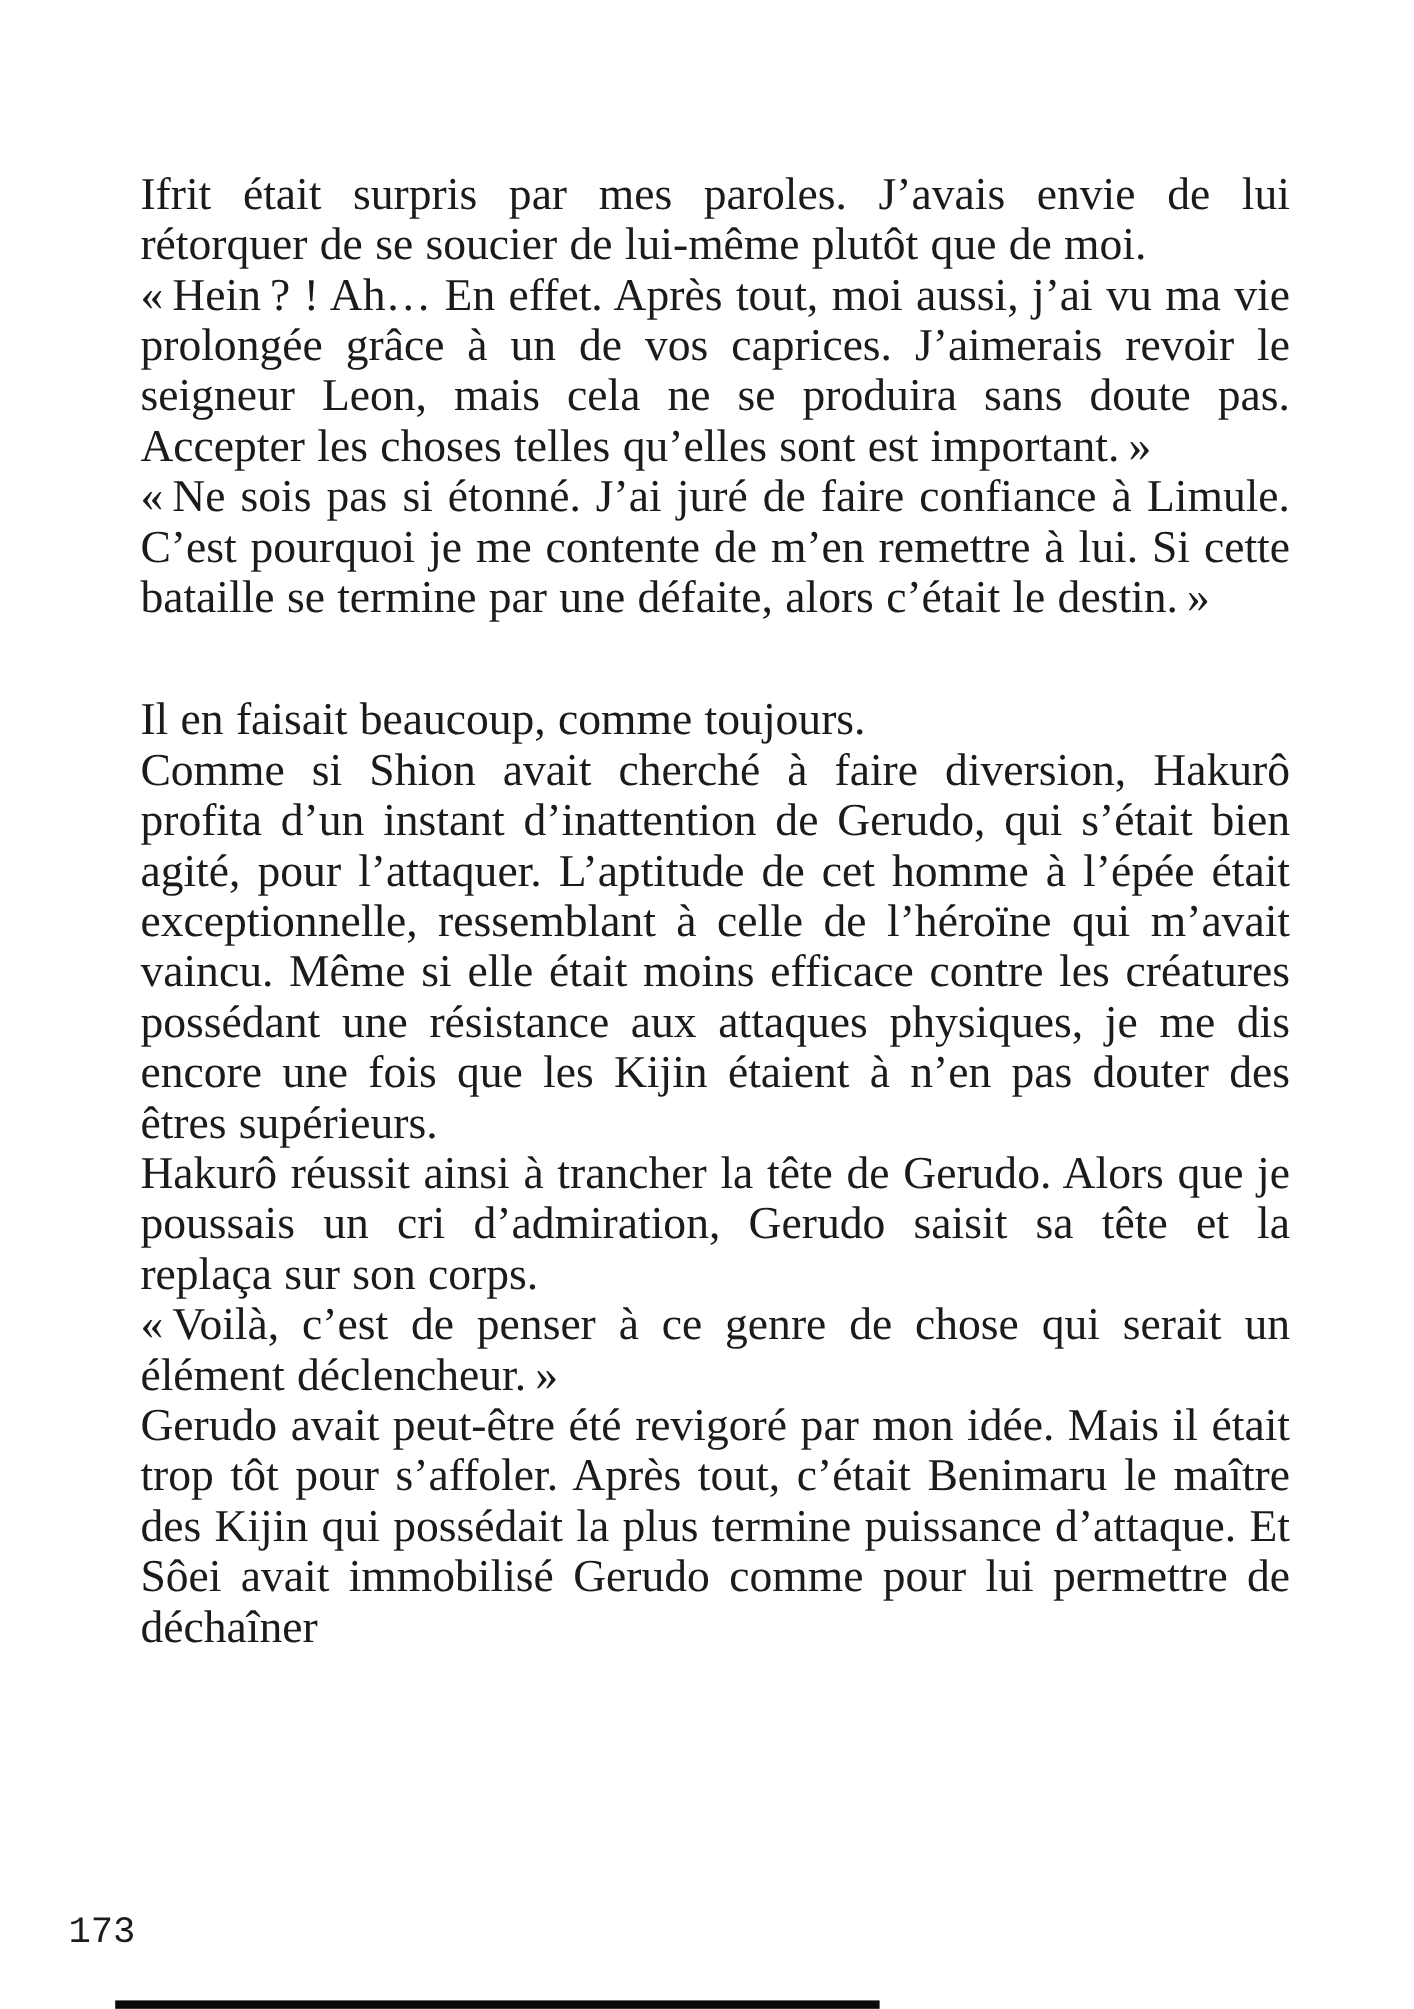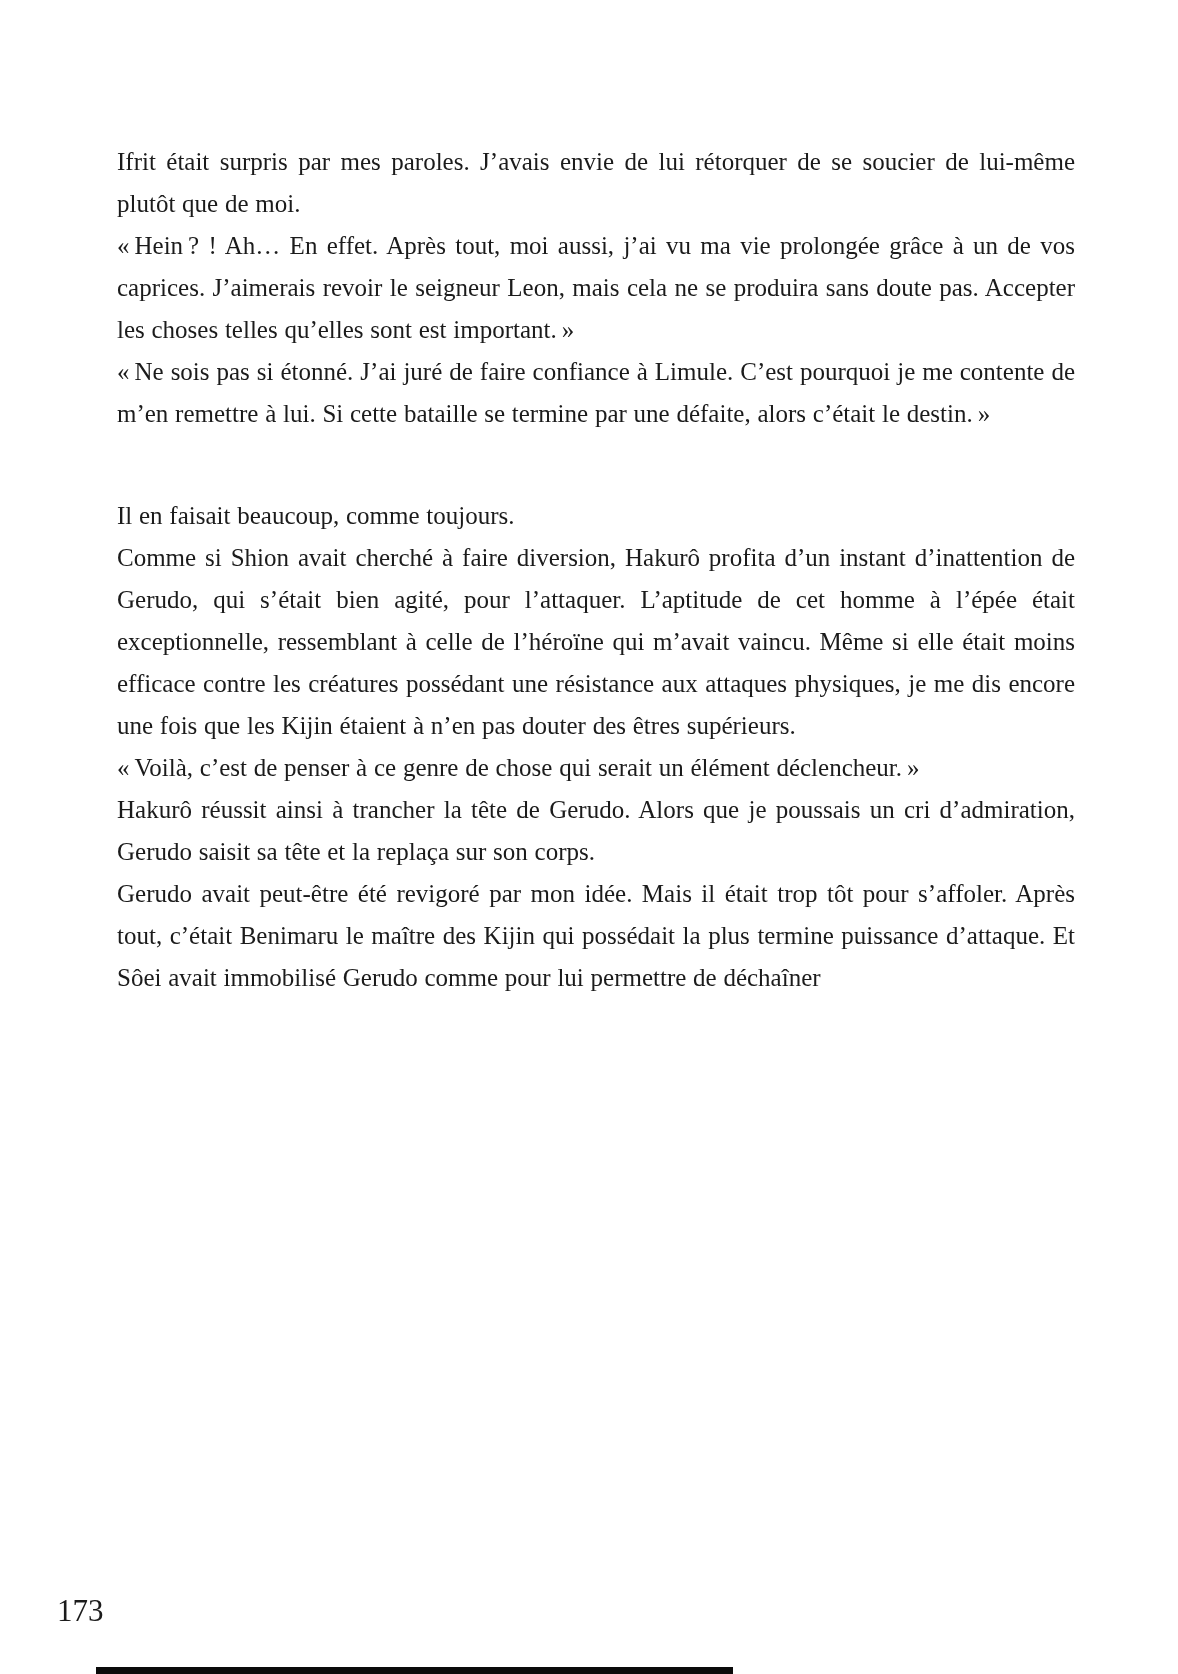--- a/index.html
+++ b/index.html
@@ -17,39 +17,39 @@
     position: absolute;
     inset: 0;
     background: #ffffff;
   }
   .text-block {
     position: absolute;
     left: 117px;
     top: 141px;
     width: 958px;
     font-family: "Liberation Serif", "DejaVu Serif", serif;
-    font-size: 25px;
+    font-size: 38px;
     line-height: 42px;
     color: #1b1b1b;
     text-align: justify;
     text-rendering: optimizeLegibility;
   }
   .text-block p {
     margin: 0;
     padding: 0;
     word-spacing: 0.02em;
   }
   .text-block p.para-gap {
     margin-top: 60px;
   }
   .page-number {
     position: absolute;
     left: 57px;
     top: 1595px;
-    font-family: Liberation Serif, serif;
+    font-family: Liberation Mono, monospace;
     font-size: 31px;
     line-height: 31px;
     color: #1b1b1b;
   }
   .scan-bar {
     position: absolute;
     left: 96px;
     bottom: 0;
     width: 637px;
     height: 7px;
@@ -60,22 +60,22 @@
 <body>
 
 <div class="page">
 
   <div class="text-block">
     <p>Ifrit était surpris par mes paroles. J’avais envie de lui rétorquer de se soucier de lui-même plutôt que de moi.</p>
     <p>« Hein ? ! Ah… En effet. Après tout, moi aussi, j’ai vu ma vie prolongée grâce à un de vos caprices. J’aimerais revoir le seigneur Leon, mais cela ne se produira sans doute pas. Accepter les choses telles qu’elles sont est important. »</p>
     <p>« Ne sois pas si étonné. J’ai juré de faire confiance à Limule. C’est pourquoi je me contente de m’en remettre à lui. Si cette bataille se termine par une défaite, alors c’était le destin. »</p>
     <p class="para-gap">Il en faisait beaucoup, comme toujours.</p>
     <p>Comme si Shion avait cherché à faire diversion, Hakurô profita d’un instant d’inattention de Gerudo, qui s’était bien agité, pour l’attaquer. L’aptitude de cet homme à l’épée était exceptionnelle, ressemblant à celle de l’héroïne qui m’avait vaincu. Même si elle était moins efficace contre les créatures possédant une résistance aux attaques physiques, je me dis encore une fois que les Kijin étaient à n’en pas douter des êtres supérieurs.</p>
+    <p>Hakurô réussit ainsi à trancher la tête de Gerudo. Alors que je poussais un cri d’admiration, Gerudo saisit sa tête et la replaça sur son corps.</p>
     <p>« Voilà, c’est de penser à ce genre de chose qui serait un élément déclencheur. »</p>
-    <p>Hakurô réussit ainsi à trancher la tête de Gerudo. Alors que je poussais un cri d’admiration, Gerudo saisit sa tête et la replaça sur son corps.</p>
     <p>Gerudo avait peut-être été revigoré par mon idée. Mais il était trop tôt pour s’affoler. Après tout, c’était Benimaru le maître des Kijin qui possédait la plus termine puissance d’attaque. Et Sôei avait immobilisé Gerudo comme pour lui permettre de déchaîner</p>
   </div>
 
   <div class="page-number">173</div>
 
   <div class="scan-bar"></div>
 
 </div>
 
 </body></html>

